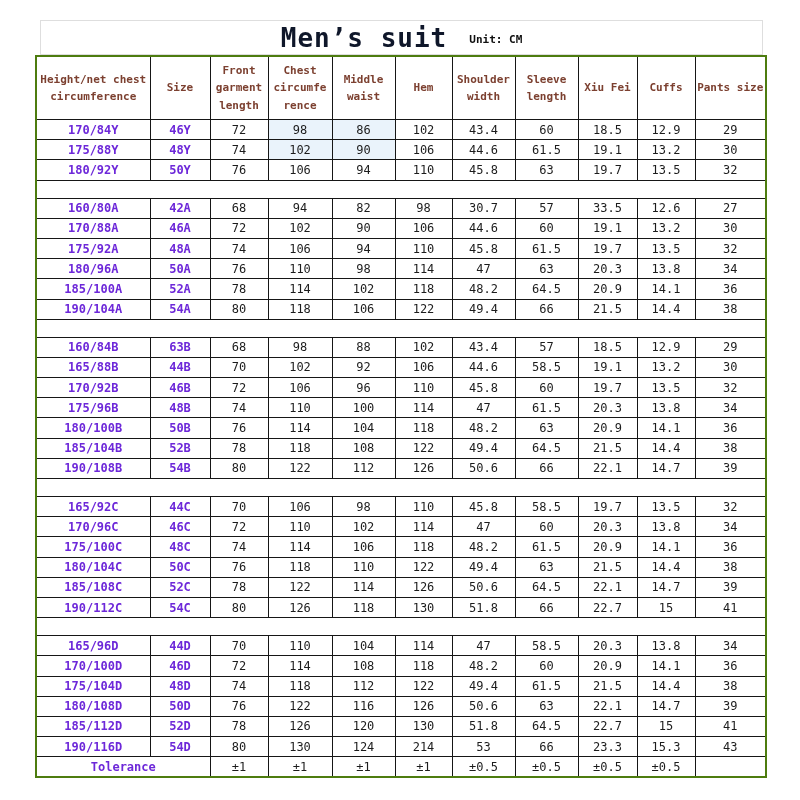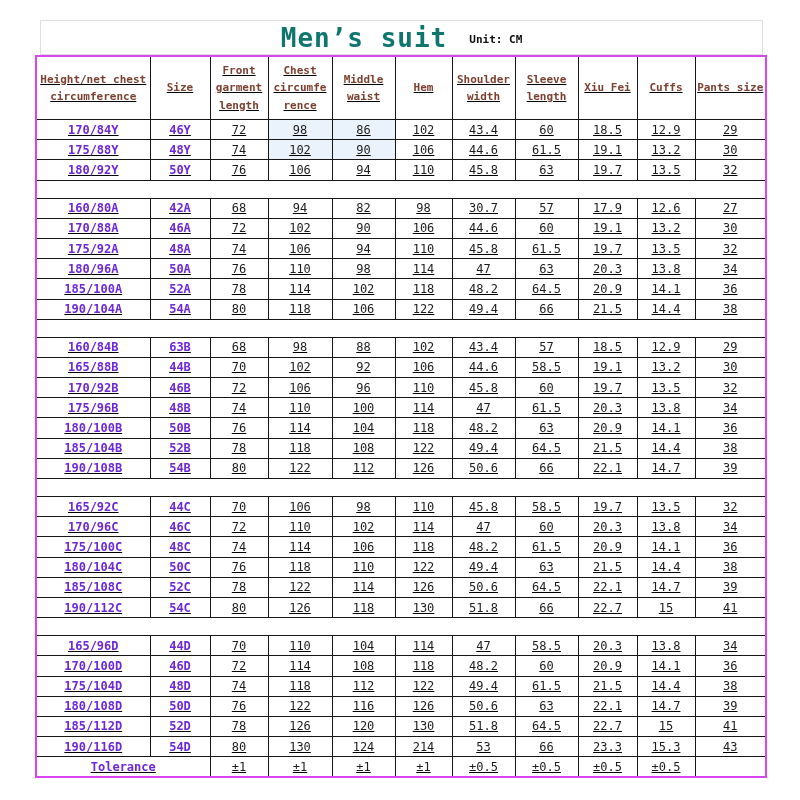--- a/index.html
+++ b/index.html
@@ -5,27 +5,26 @@
   html,body{margin:0;padding:0;background:#ffffff;}
   body{width:800px;height:800px;font-family:"DejaVu Sans Mono","Liberation Mono",monospace;}
   .wrap{padding:20px 0 0 35px;}
 
   .titlebar{
     width:721px;margin-left:5px;height:33px;
     border:1px solid #dedede;
     display:flex;align-items:center;justify-content:center;gap:22px;
     background:#fff;
   }
-  .title{font-size:26px;font-weight:bold;color:#0f766e;letter-spacing:1px;white-space:nowrap;}
+  .title{font-size:26px;font-weight:bold;color:#0f172a;letter-spacing:1px;white-space:nowrap;}
   .unit{font-size:11px;font-weight:bold;color:#101010;white-space:nowrap;padding-top:4px;}
 
   table.size-chart{
     border-collapse:collapse;table-layout:fixed;width:730px;
-    border:2px solid #d946ef;
-    text-decoration:underline;
+    border:2px solid #4d7c0f;
   }
   th,td{
     border:1px solid #161616;
     text-align:center;vertical-align:middle;
     padding:0 1px;overflow:hidden;
   }
   th{
     height:62px;font-size:11px;font-weight:bold;color:#7c4030;line-height:1.55;
     overflow-wrap:break-word;
   }
@@ -118,21 +117,21 @@
         </tr>
         <tr>
           <td class="rowhead">160/80A</td>
           <td class="rowhead">42A</td>
           <td>68</td>
           <td>94</td>
           <td>82</td>
           <td>98</td>
           <td>30.7</td>
           <td>57</td>
-          <td>17.9</td>
+          <td>33.5</td>
           <td>12.6</td>
           <td>27</td>
         </tr>
         <tr>
           <td class="rowhead">170/88A</td>
           <td class="rowhead">46A</td>
           <td>72</td>
           <td>102</td>
           <td>90</td>
           <td>106</td>

